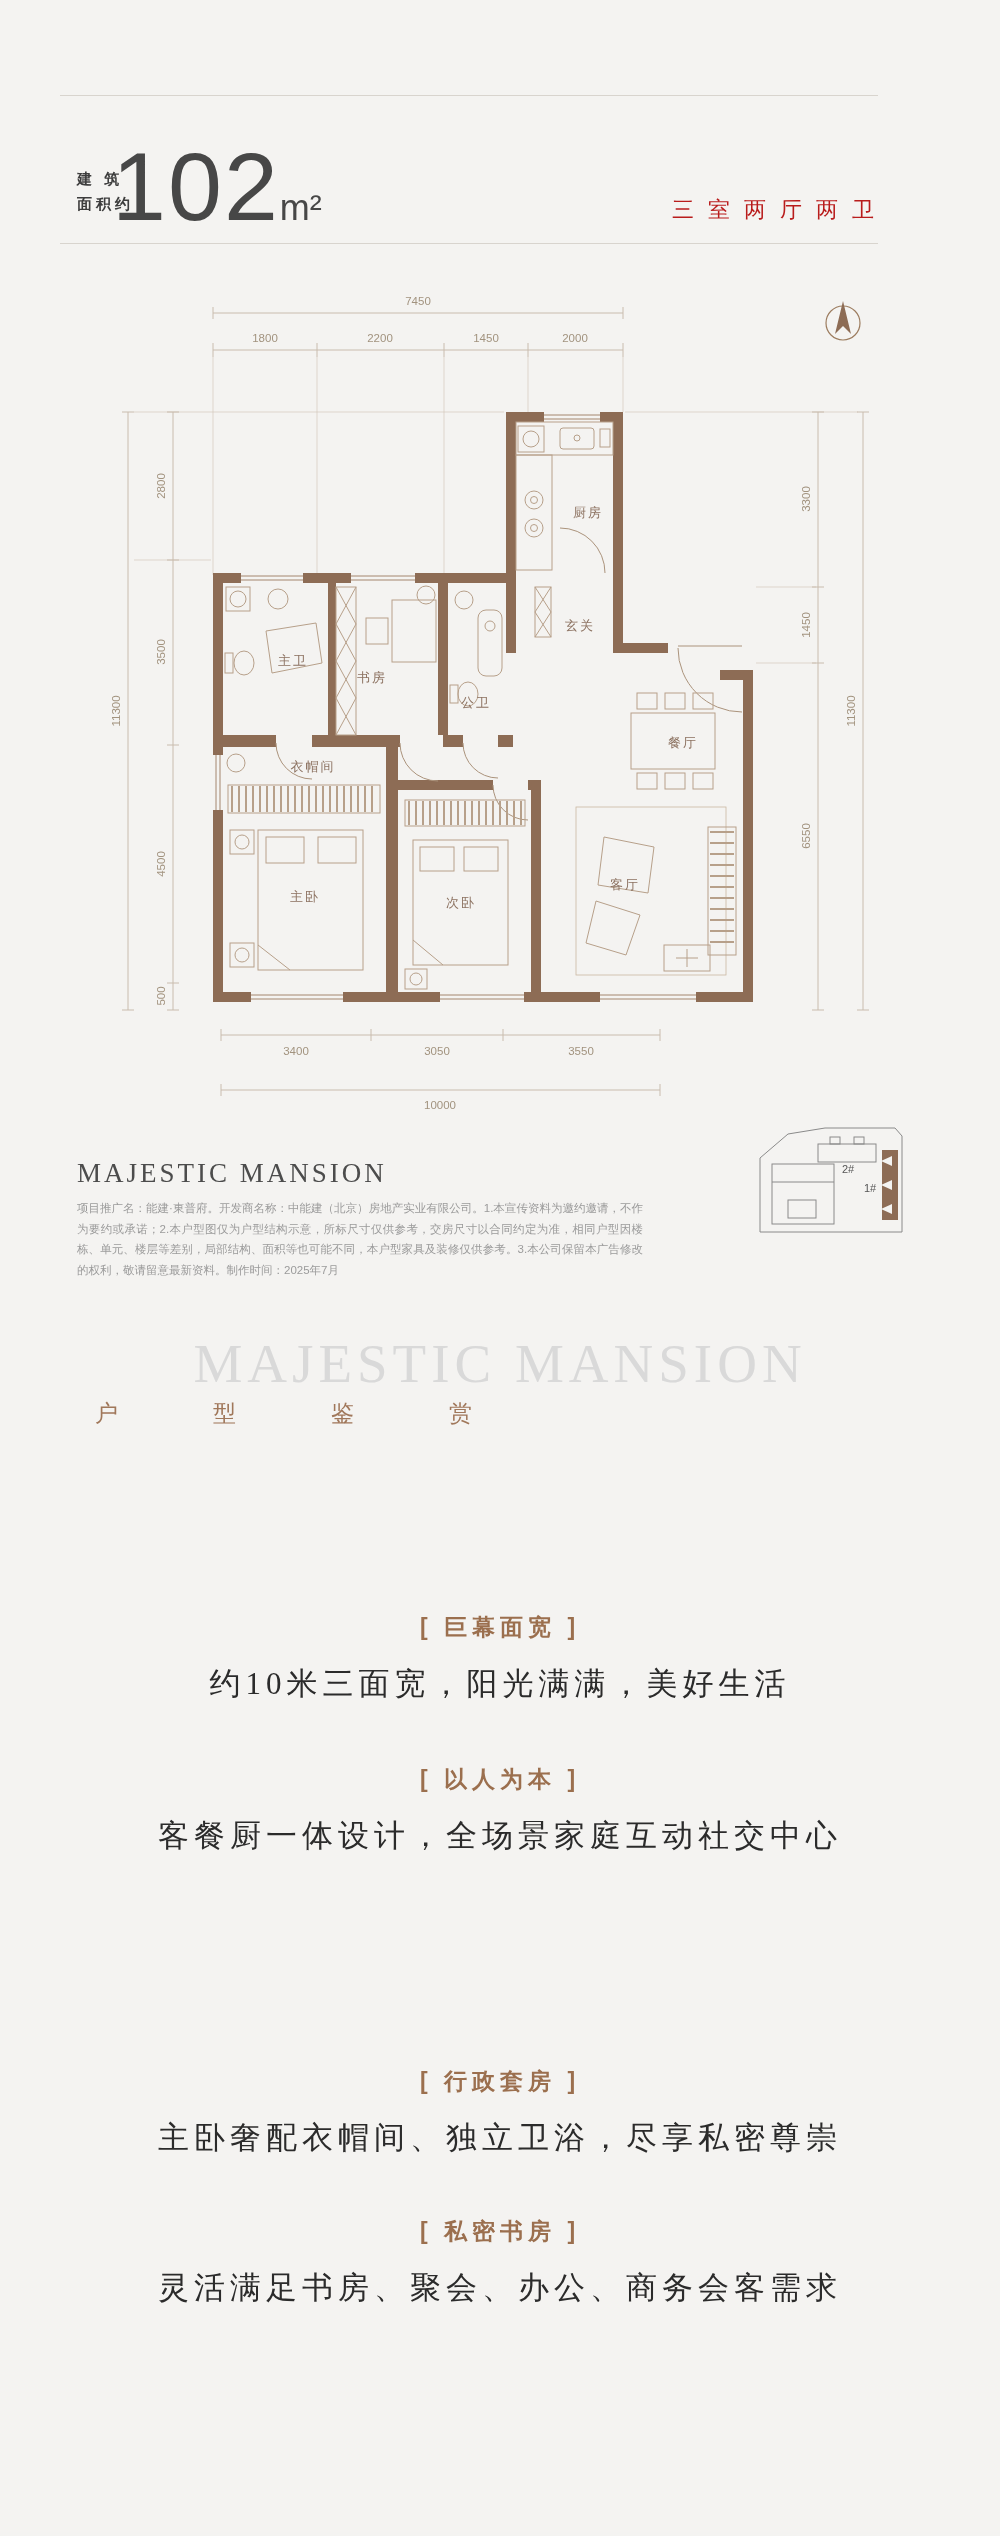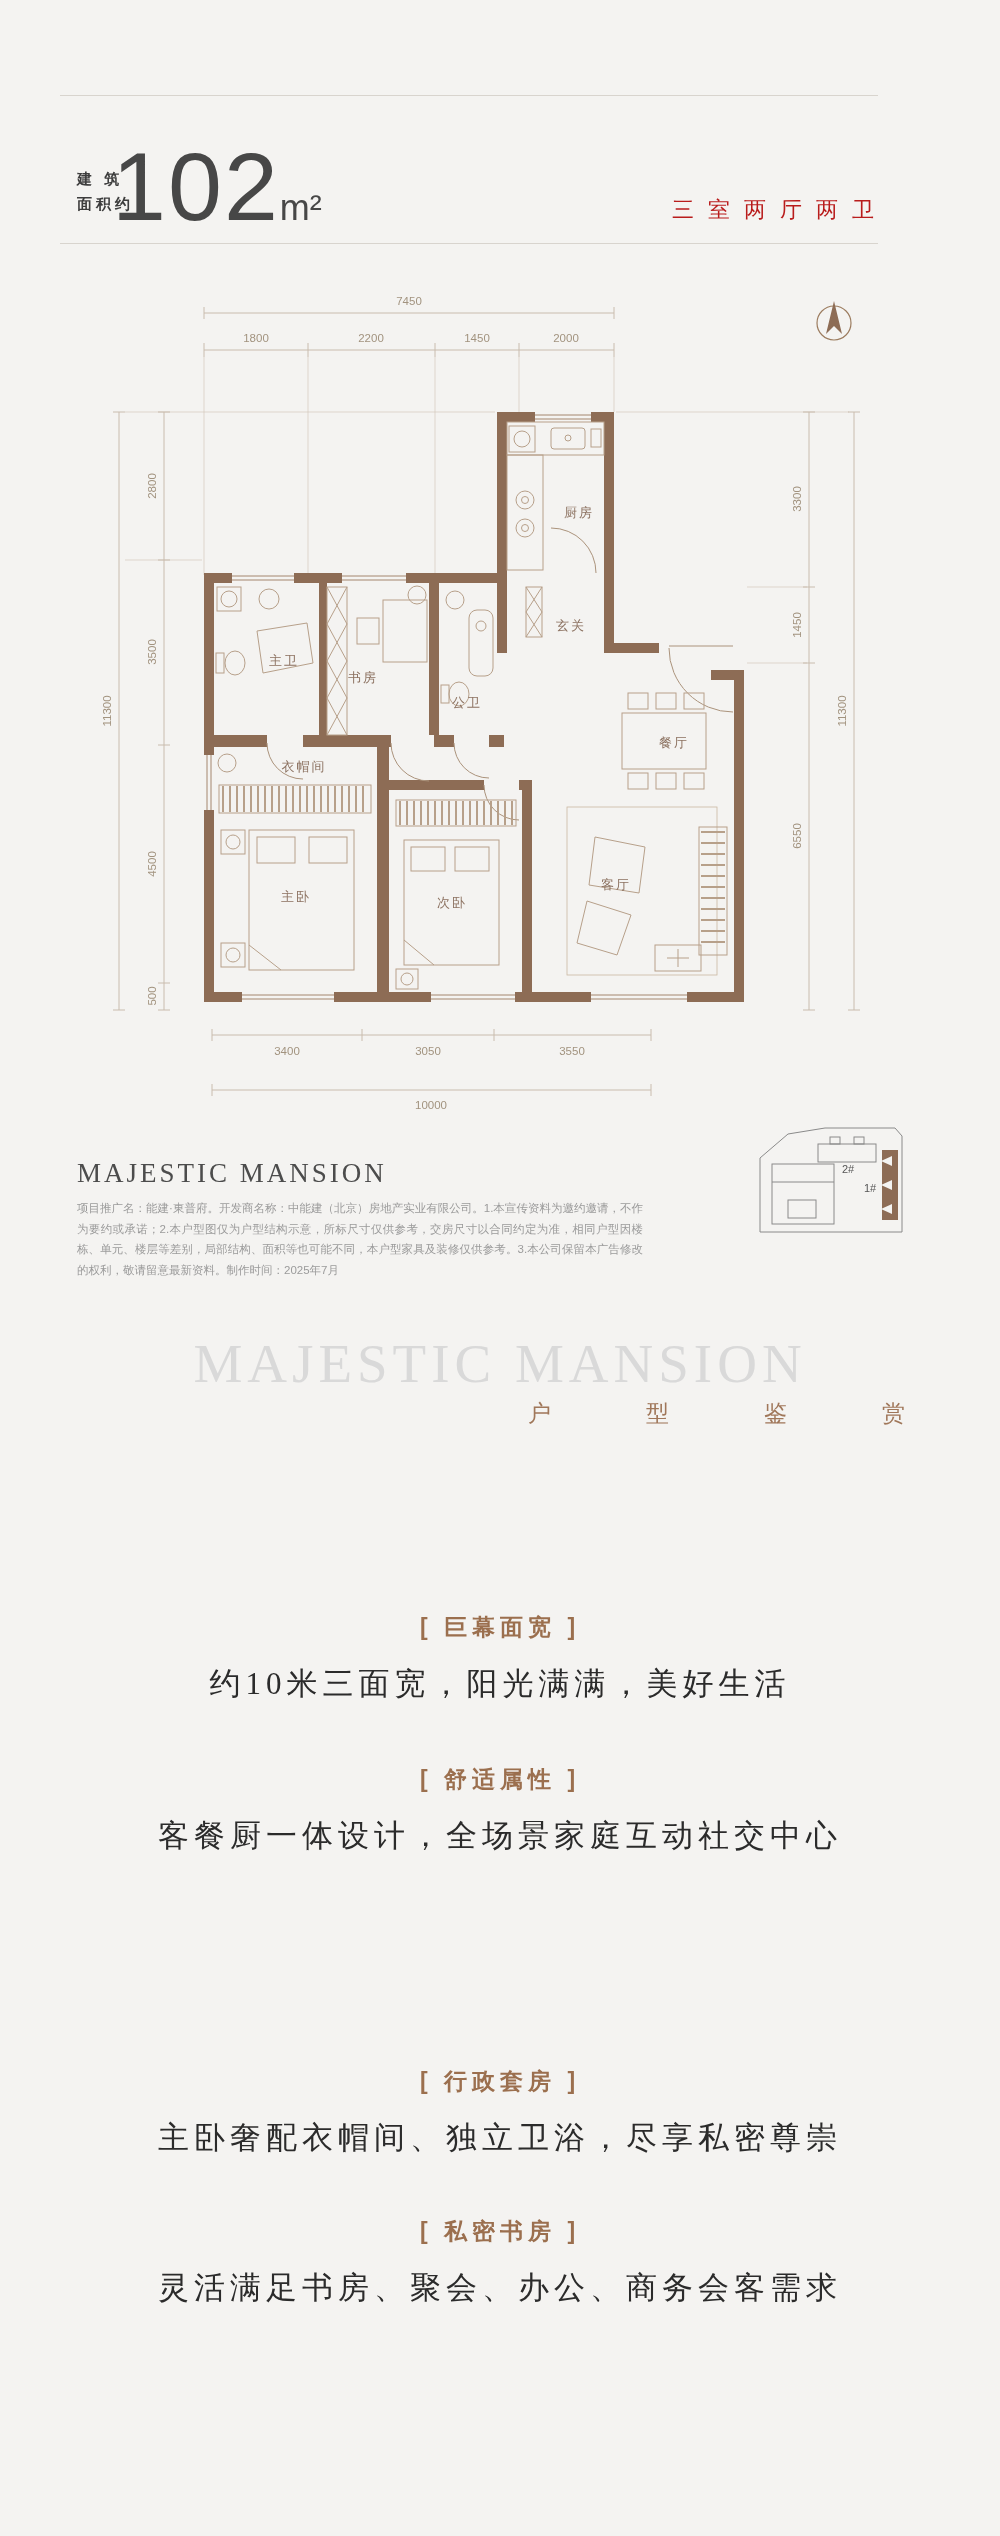--- a/index.html
+++ b/index.html
@@ -8,32 +8,32 @@
   .hr{position:absolute;left:60px;width:818px;height:1px;background:#d8d4ce;}
   
   .area-prefix{position:absolute;left:77px;top:166px;font-size:15px;line-height:25px;
                letter-spacing:4px;color:#3d3d3d;font-weight:bold;}
   .area-value{position:absolute;left:112px;top:142px;font-size:97px;line-height:90px;
               color:#474747;font-weight:400;letter-spacing:2px;}
   .area-unit{font-size:36px;letter-spacing:0;margin-top:42px;}
   .layout-type{position:absolute;right:112px;top:195px;font-size:22px;letter-spacing:14px;
                color:#b91c1c;}
   
-  #plan-wrap{position:absolute;left:99px;top:285px;width:800px;height:830px;}
+  #plan-wrap{position:absolute;left:108px;top:285px;width:800px;height:830px;}
   
   .brand-small{position:absolute;left:77px;top:1158px;font-family:"Liberation Serif","DejaVu Serif",serif;
                font-size:27px;letter-spacing:3px;color:#4c4c4c;}
   .disclaimer{position:absolute;left:77px;top:1198px;width:566px;font-size:11.5px;line-height:1.8;
               color:#9b9b9b;text-align:justify;}
   #sitemap-wrap{position:absolute;left:750px;top:1120px;width:170px;height:120px;}
   
   .watermark{position:absolute;left:0;top:1332px;width:100%;text-align:center;
              font-family:"Liberation Serif","DejaVu Serif",serif;font-size:55px;
              letter-spacing:5px;color:#d9d9d9;white-space:nowrap;}
-  .watermark-sub{position:absolute;left:0;top:1398px;width:100%;text-align:right;
+  .watermark-sub{position:absolute;left:0;top:1398px;width:100%;text-align:left;
              font-size:23px;color:#a0775a;letter-spacing:95px;padding-left:95px;box-sizing:border-box;
              white-space:nowrap;}
   
   .feature{position:absolute;left:0;width:100%;text-align:center;}
   .feature .tag{font-size:23px;font-weight:bold;color:#9b6f4e;letter-spacing:5px;}
   .feature .desc{margin-top:20px;font-family:"Liberation Serif","DejaVu Serif",serif;
                  font-size:31px;color:#2b2b2b;letter-spacing:5px;white-space:nowrap;}
   
   .wall{fill:#8d6c55;stroke:none;}
   .furn{fill:none;stroke:#b7a08a;stroke-width:1;}
@@ -322,21 +322,21 @@
   </div>
 
   <div class="watermark">MAJESTIC MANSION</div>
   <div class="watermark-sub">户型鉴赏</div>
 
   <div class="feature" style="top:1612px">
     <div class="tag">[ 巨幕面宽 ]</div>
     <div class="desc">约10米三面宽，阳光满满，美好生活</div>
   </div>
   <div class="feature" style="top:1764px">
-    <div class="tag">[ 舒适属性 ]</div>
+    <div class="tag">[ 以人为本 ]</div>
     <div class="desc">客餐厨一体设计，全场景家庭互动社交中心</div>
   </div>
   <div class="feature" style="top:2066px">
     <div class="tag">[ 行政套房 ]</div>
     <div class="desc">主卧奢配衣帽间、独立卫浴，尽享私密尊崇</div>
   </div>
   <div class="feature" style="top:2216px">
     <div class="tag">[ 私密书房 ]</div>
     <div class="desc">灵活满足书房、聚会、办公、商务会客需求</div>
   </div>

